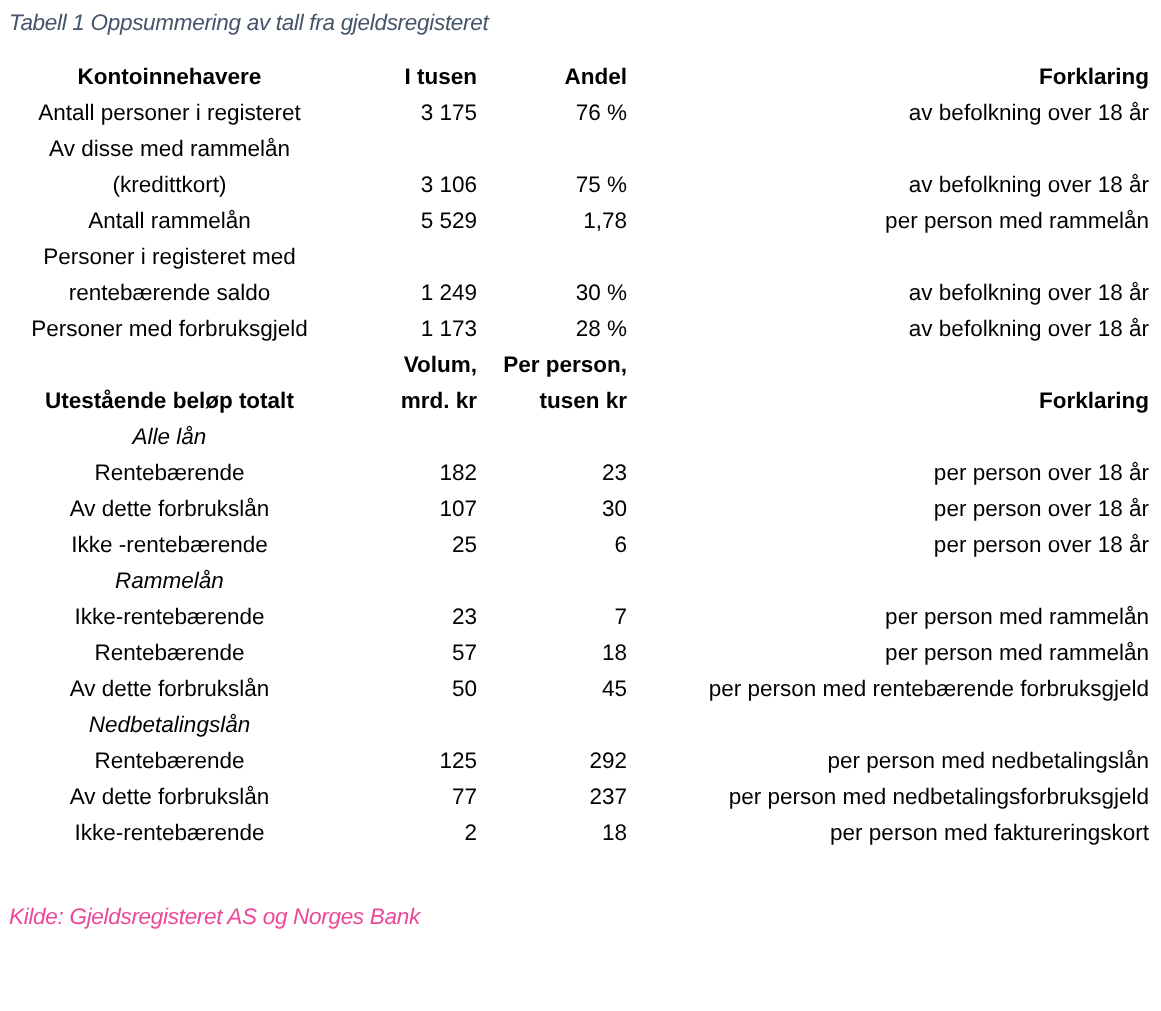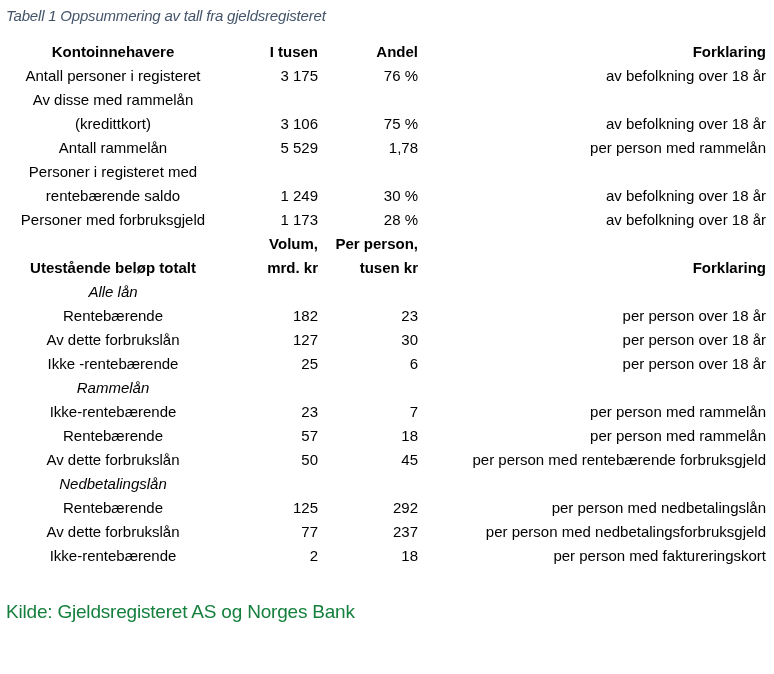--- a/index.html
+++ b/index.html
@@ -35,22 +35,23 @@
     vertical-align: bottom;
     white-space: pre-line;
     overflow: visible;
   }
   td.cell-label { text-align: center; }
   td.cell-num   { text-align: right; }
   td.cell-expl  { text-align: right; padding-left: 13px; white-space: nowrap; }
   tr.colheader td { font-weight: bold; }
   tr.section td   { font-style: italic; }
   .source-line {
-    color: #15803d;
-    font-size: 19px;
+    color: #ec4899;
+    font-style: italic;
+    font-size: 15px;
     line-height: 18px;
     padding: 0 0 0 6px;
     margin-top: 35px;
     letter-spacing: -0.2px;
   }
 </style>
 </head>
 <body>
 
 <div class="page-title">Tabell 1 Oppsummering av tall fra gjeldsregisteret</div>
@@ -116,21 +117,21 @@
         <td class="cell-expl"></td>
       </tr>
       <tr class="data">
         <td class="cell-label">Rentebærende</td>
         <td class="cell-num">182</td>
         <td class="cell-num">23</td>
         <td class="cell-expl">per person over 18 år</td>
       </tr>
       <tr class="data">
         <td class="cell-label">Av dette forbrukslån</td>
-        <td class="cell-num">127</td>
+        <td class="cell-num">107</td>
         <td class="cell-num">30</td>
         <td class="cell-expl">per person over 18 år</td>
       </tr>
       <tr class="data">
         <td class="cell-label">Ikke -rentebærende</td>
         <td class="cell-num">25</td>
         <td class="cell-num">6</td>
         <td class="cell-expl">per person over 18 år</td>
       </tr>
       <tr class="section">

